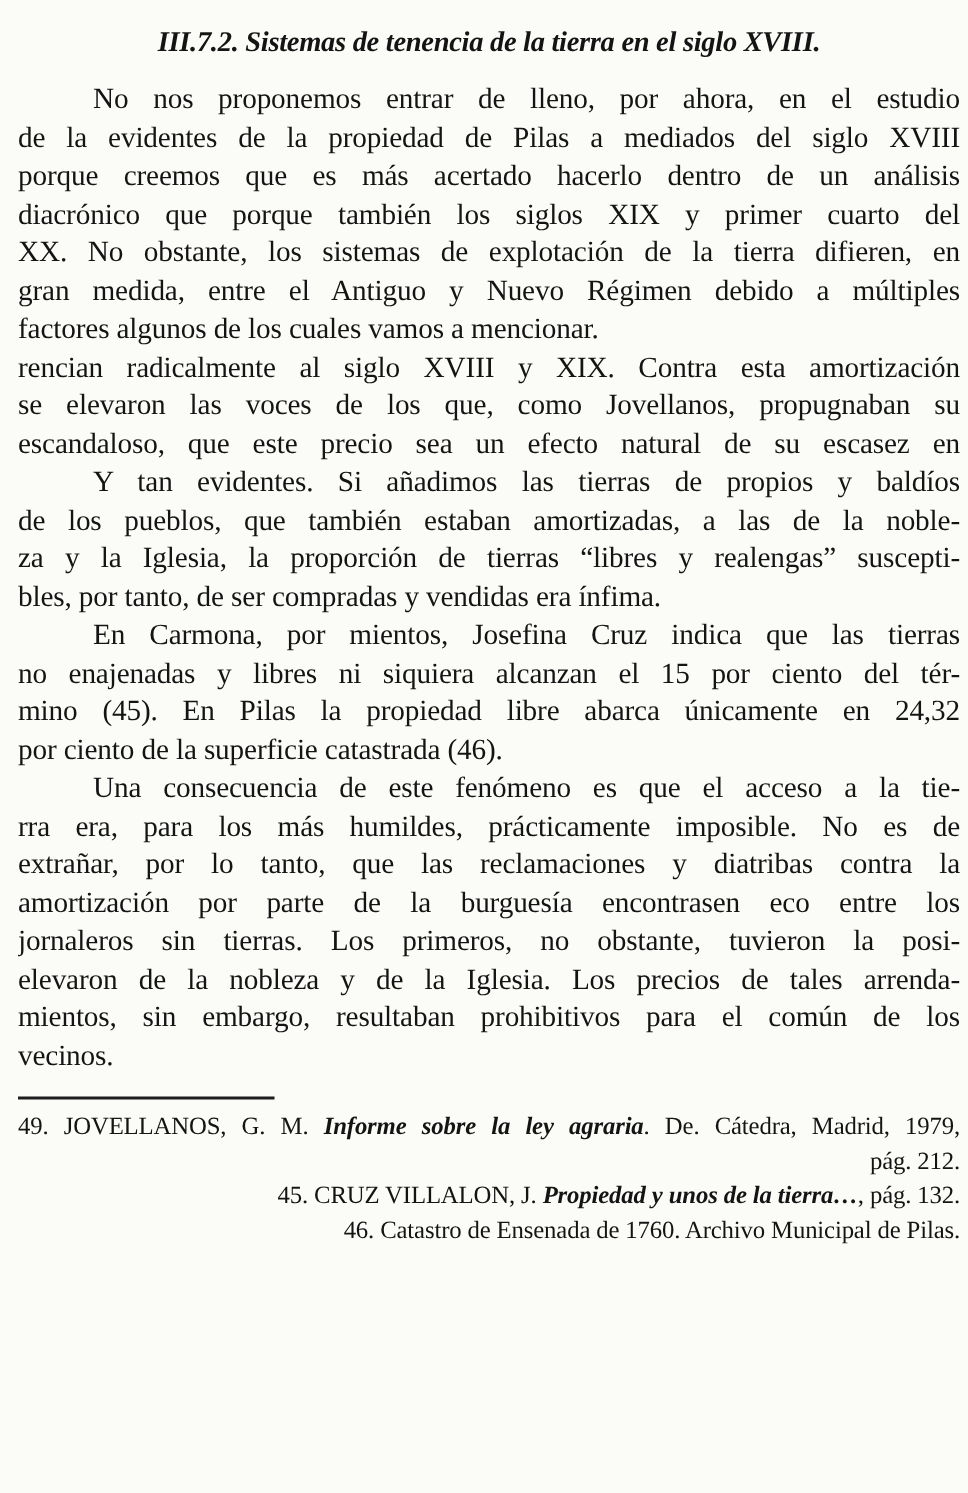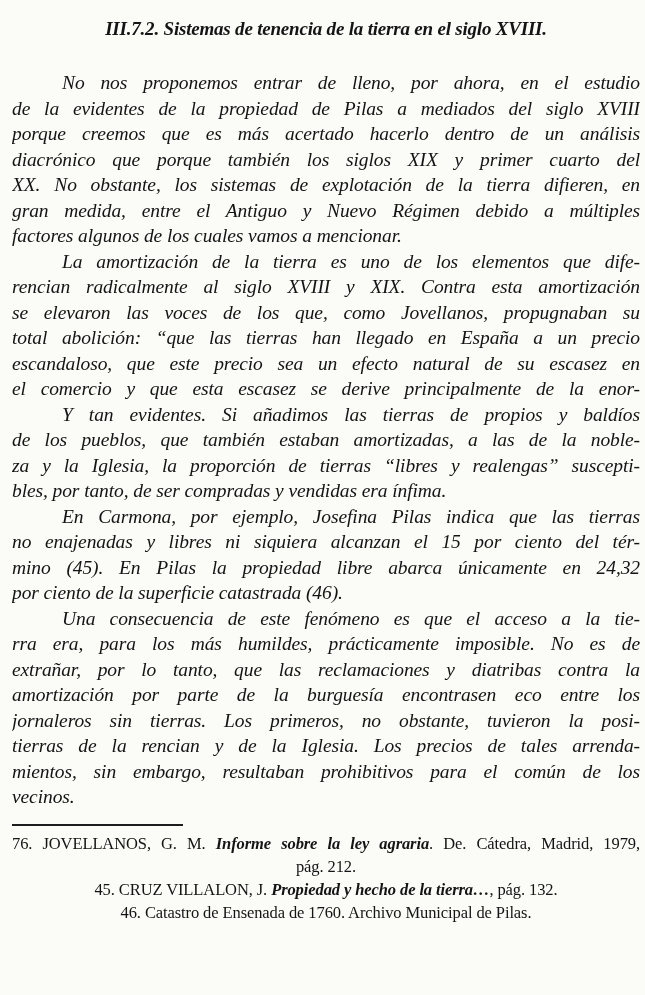--- a/index.html
+++ b/index.html
@@ -21,25 +21,24 @@
   .title {
     margin: 16px 0 0 0;
     text-align: center;
     font-style: italic;
     font-weight: bold;
     font-size: 19px;
     line-height: 26px;
     letter-spacing: -0.2px;
   }
   .body-text {
-    margin-top: 28px;
+    margin-top: 12px;
     font-size: 19.5px;
     line-height: 25.5px;
     letter-spacing: -0.1px;
-    font-style: italic;
   }
   .line {
     text-align: justify;
     text-align-last: justify;
     max-height: 25.5px;
     overflow: hidden;
   }
   .line.first { text-indent: 50px; }
   .line.plast { text-align-last: left; }
   .fn-divider {
@@ -48,21 +47,21 @@
     height: 0;
     border-top: 2px solid #1d1d1d;
   }
   .footnotes {
     margin-top: 6px;
     font-size: 16.5px;
     line-height: 23px;
     letter-spacing: -0.1px;
   }
   .fn-line {
-    text-align: center;
+    text-align: right;
     max-height: 23px;
     overflow: hidden;
   }
   .fn-line.justify {
     text-align: justify;
     text-align-last: justify;
   }
   .fn-title {
     font-style: italic;
     font-weight: bold;
@@ -77,56 +76,53 @@
       <div>
         <div class="line first">No nos proponemos entrar de lleno, por ahora, en el estudio</div>
         <div class="line">de la evidentes de la propiedad de Pilas a mediados del siglo XVIII</div>
         <div class="line">porque creemos que es más acertado hacerlo dentro de un análisis</div>
         <div class="line">diacrónico que porque también los siglos XIX y primer cuarto del</div>
         <div class="line">XX. No obstante, los sistemas de explotación de la tierra difieren, en</div>
         <div class="line">gran medida, entre el Antiguo y Nuevo Régimen debido a múltiples</div>
         <div class="line plast">factores algunos de los cuales vamos a mencionar.</div>
       </div>
       <div>
-        <div class="line first">La amortización de la tierra es uno de los elementos que dife-</div>
         <div class="line">rencian radicalmente al siglo XVIII y XIX. Contra esta amortización</div>
         <div class="line">se elevaron las voces de los que, como Jovellanos, propugnaban su</div>
-        <div class="line">total abolición: “que las tierras han llegado en España a un precio</div>
         <div class="line">escandaloso, que este precio sea un efecto natural de su escasez en</div>
-        <div class="line">el comercio y que esta escasez se derive principalmente de la enor-</div>
       </div>
       <div>
         <div class="line first">Y tan evidentes. Si añadimos las tierras de propios y baldíos</div>
         <div class="line">de los pueblos, que también estaban amortizadas, a las de la noble-</div>
         <div class="line">za y la Iglesia, la proporción de tierras “libres y realengas” suscepti-</div>
         <div class="line plast">bles, por tanto, de ser compradas y vendidas era ínfima.</div>
       </div>
       <div>
-        <div class="line first">En Carmona, por ejemplo, Josefina Pilas indica que las tierras</div>
+        <div class="line first">En Carmona, por mientos, Josefina Cruz indica que las tierras</div>
         <div class="line">no enajenadas y libres ni siquiera alcanzan el 15 por ciento del tér-</div>
         <div class="line">mino (45). En Pilas la propiedad libre abarca únicamente en 24,32</div>
         <div class="line plast">por ciento de la superficie catastrada (46).</div>
       </div>
       <div>
         <div class="line first">Una consecuencia de este fenómeno es que el acceso a la tie-</div>
         <div class="line">rra era, para los más humildes, prácticamente imposible. No es de</div>
         <div class="line">extrañar, por lo tanto, que las reclamaciones y diatribas contra la</div>
         <div class="line">amortización por parte de la burguesía encontrasen eco entre los</div>
         <div class="line">jornaleros sin tierras. Los primeros, no obstante, tuvieron la posi-</div>
-        <div class="line">tierras de la rencian y de la Iglesia. Los precios de tales arrenda-</div>
+        <div class="line">elevaron de la nobleza y de la Iglesia. Los precios de tales arrenda-</div>
         <div class="line">mientos, sin embargo, resultaban prohibitivos para el común de los</div>
         <div class="line plast">vecinos.</div>
       </div>
     </div>
   <div class="fn-divider"></div>
   <div class="footnotes">
       <div>
-        <div class="fn-line justify"><span>76. JOVELLANOS, G. M. </span><span class="fn-title">Informe sobre la ley agraria</span><span>. De. Cátedra, Madrid, 1979,</span></div>
+        <div class="fn-line justify"><span>49. JOVELLANOS, G. M. </span><span class="fn-title">Informe sobre la ley agraria</span><span>. De. Cátedra, Madrid, 1979,</span></div>
         <div class="fn-line"><span>pág. 212.</span></div>
       </div>
       <div>
-        <div class="fn-line"><span>45. CRUZ VILLALON, J. </span><span class="fn-title">Propiedad y hecho de la tierra…</span><span>, pág. 132.</span></div>
+        <div class="fn-line"><span>45. CRUZ VILLALON, J. </span><span class="fn-title">Propiedad y unos de la tierra…</span><span>, pág. 132.</span></div>
       </div>
       <div>
         <div class="fn-line"><span>46. Catastro de Ensenada de 1760. Archivo Municipal de Pilas.</span></div>
       </div>
     </div>
 </div>
 
 </body></html>

